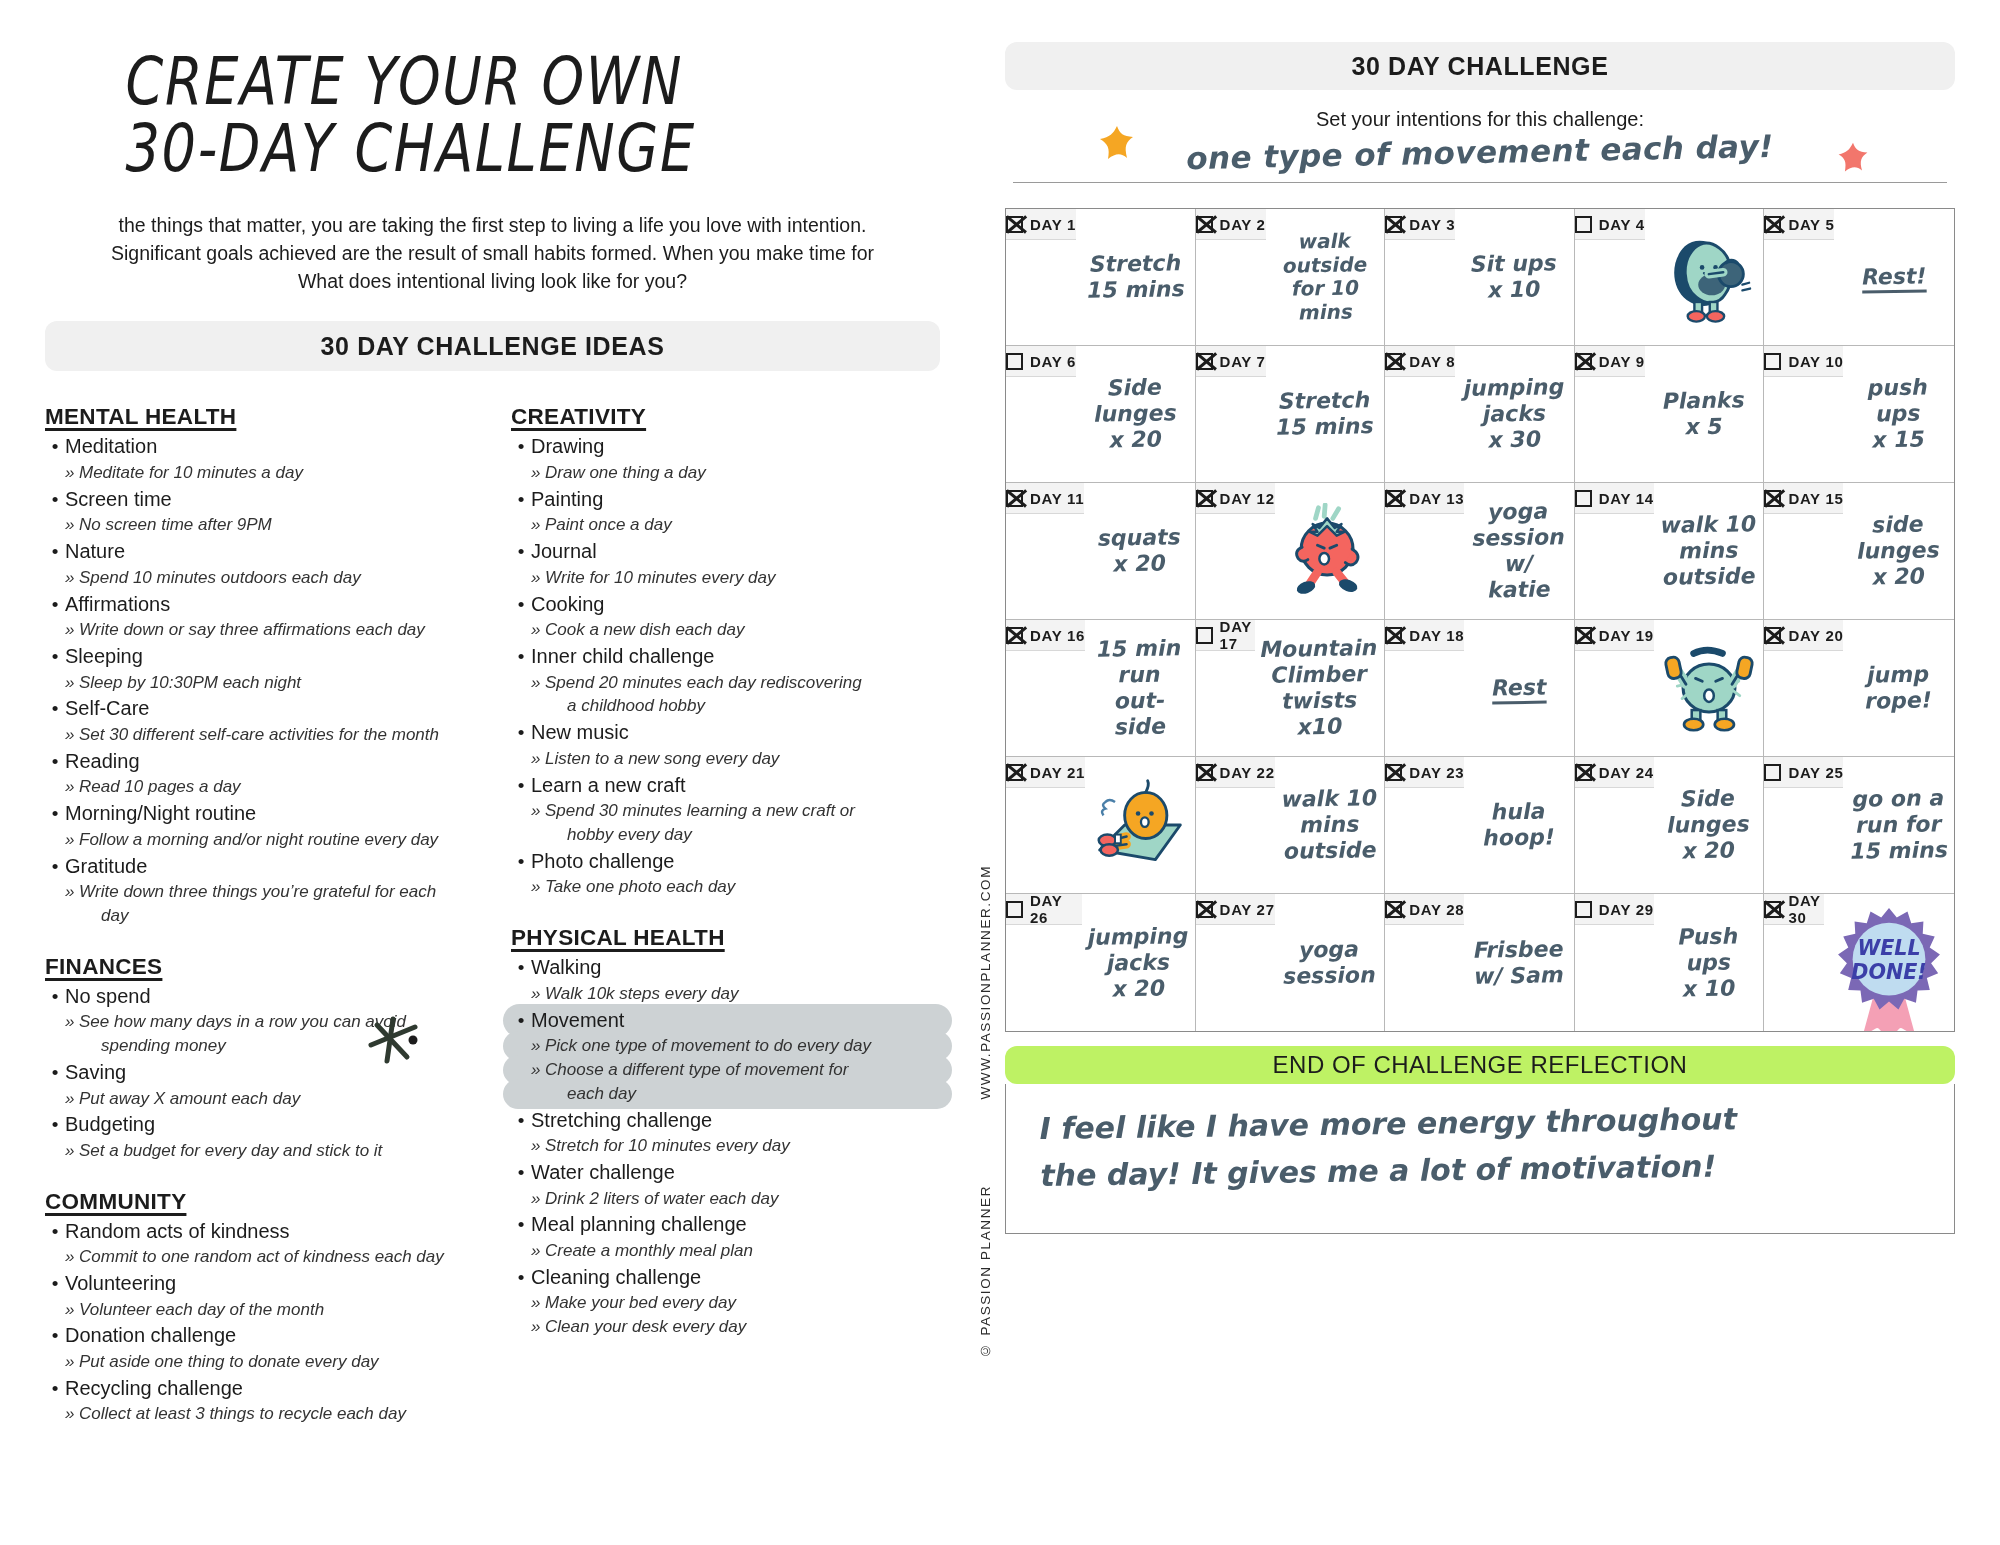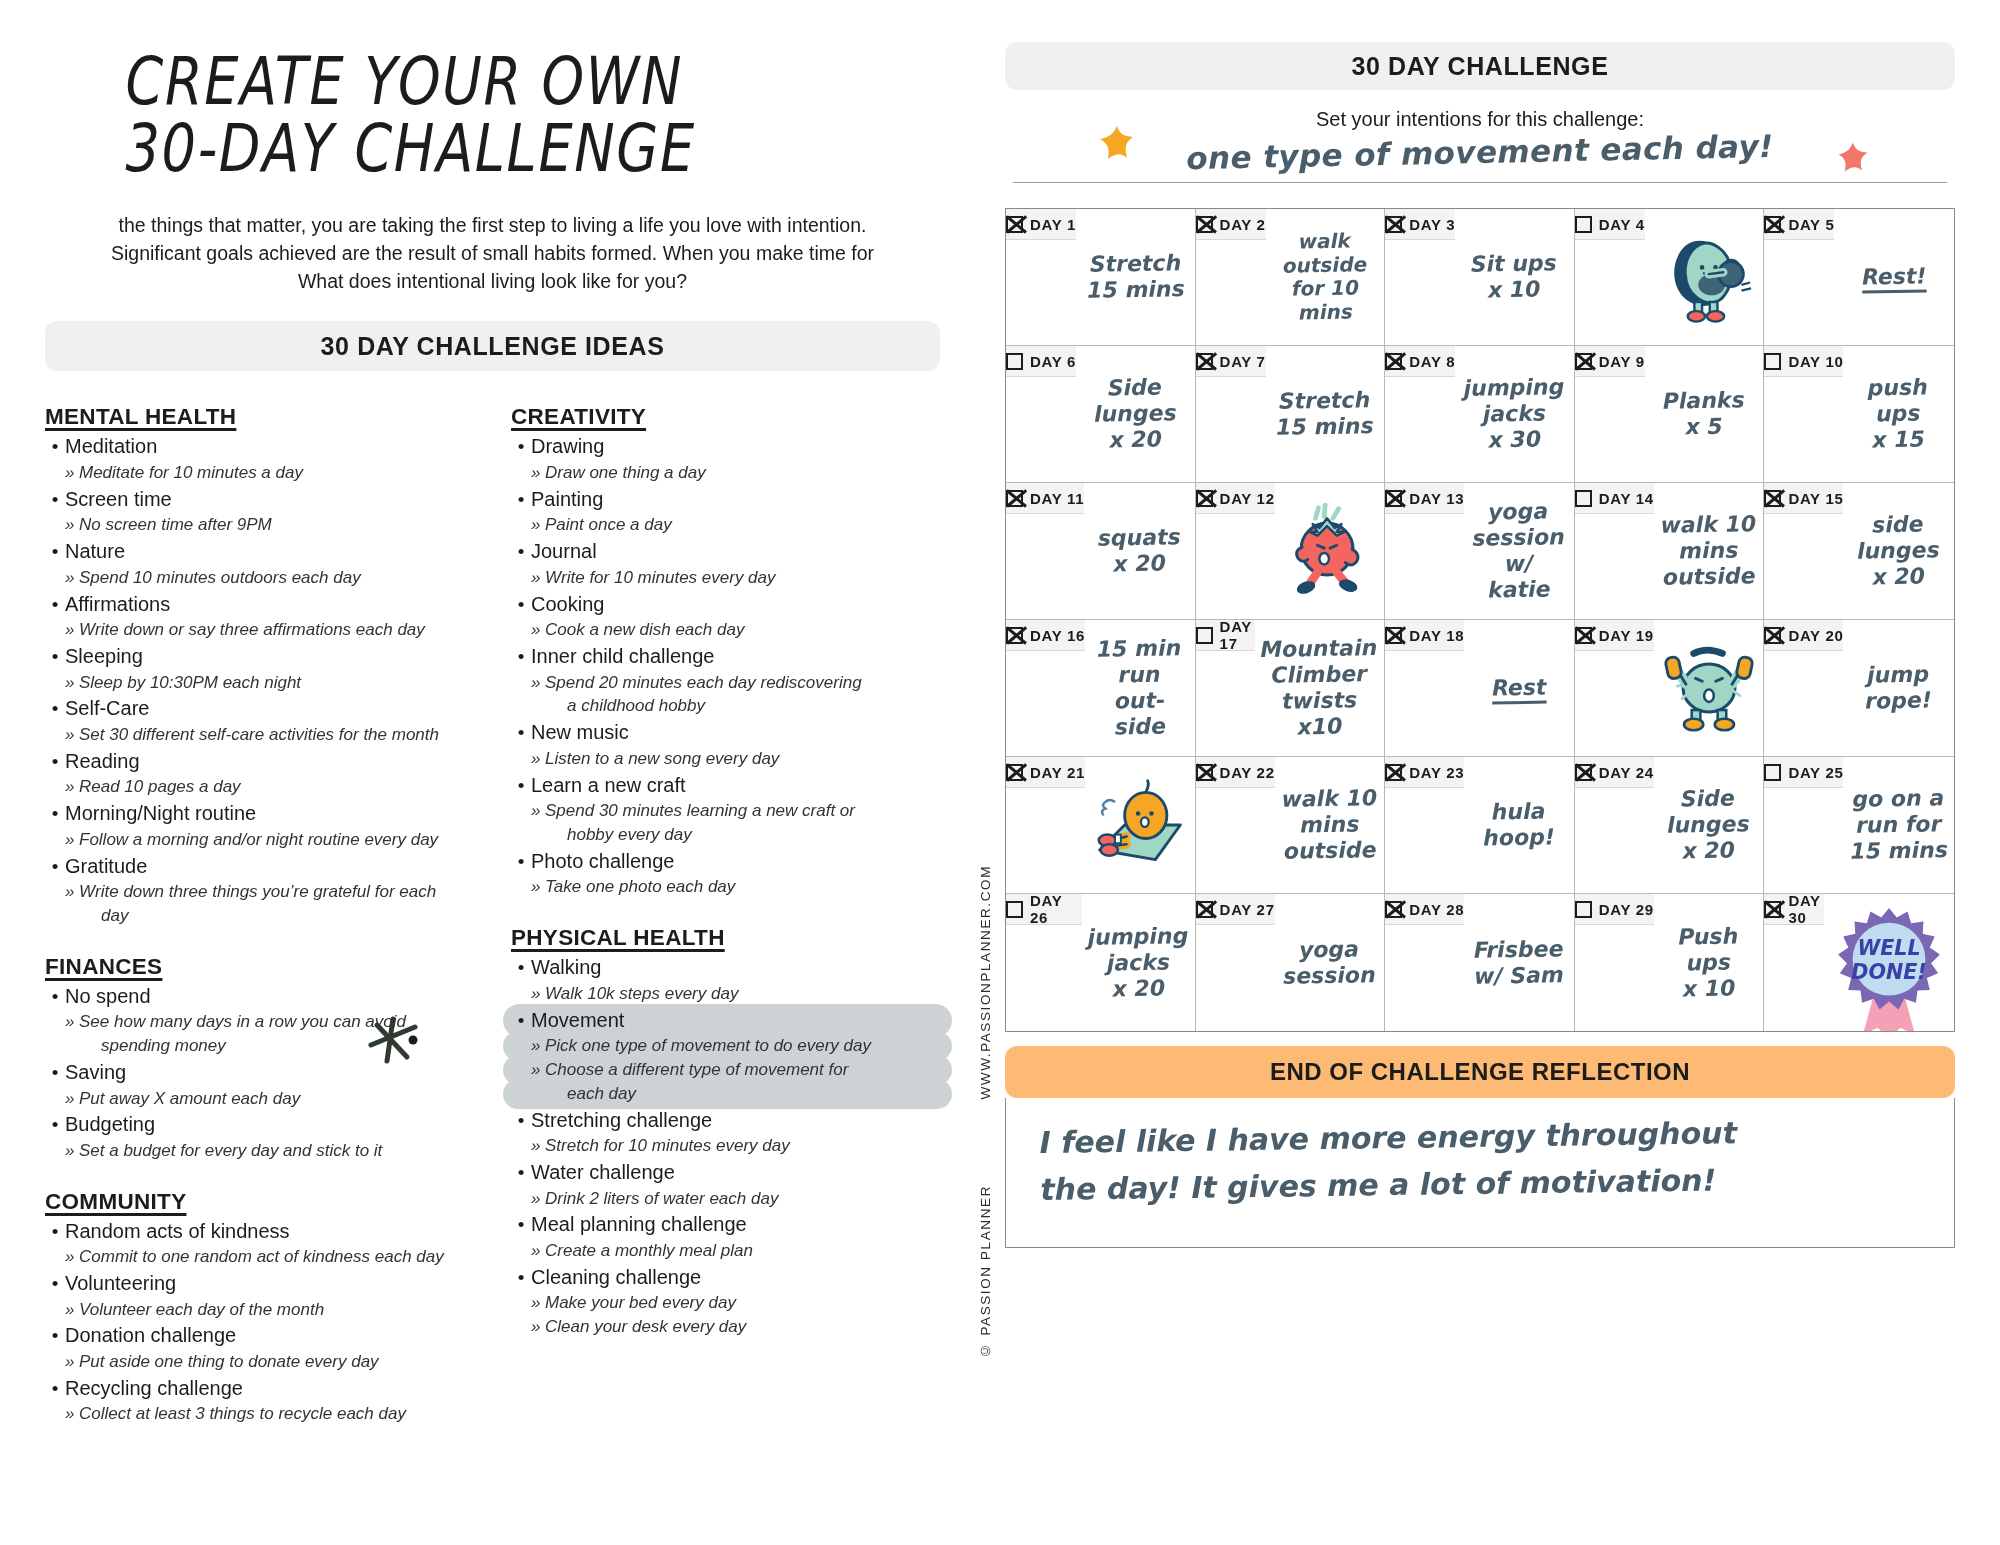--- a/index.html
+++ b/index.html
@@ -206,25 +206,25 @@
     text-align: center;
     transform: rotate(-1deg);
   }
   .hand.small { font-size: 20px; }
   .hand.ul { text-decoration: underline; text-underline-offset: 6px; text-decoration-thickness: 2.5px; }
   .sticker { width: 96px; height: 96px; }
   .sticker.badge { width: 118px; height: 138px; margin-top: 16px; }
 
   
   .refl-pill {
-    background: #fdba74;
+    background: #bef264;
     border-radius: 12px;
-    height: 52px;
+    height: 38px;
     display: flex; align-items: center; justify-content: center;
-    font-weight: bold; font-size: 24px; letter-spacing: 0.5px;
+    font-weight: normal; font-size: 24px; letter-spacing: 0.5px;
     margin-top: 14px;
   }
   .refl-box {
     border: 1.5px solid #8a8a8a;
     border-top: none;
     height: 150px;
     padding: 22px 34px;
   }
   .refl-hand {
     font-family: "DejaVu Sans", sans-serif;

